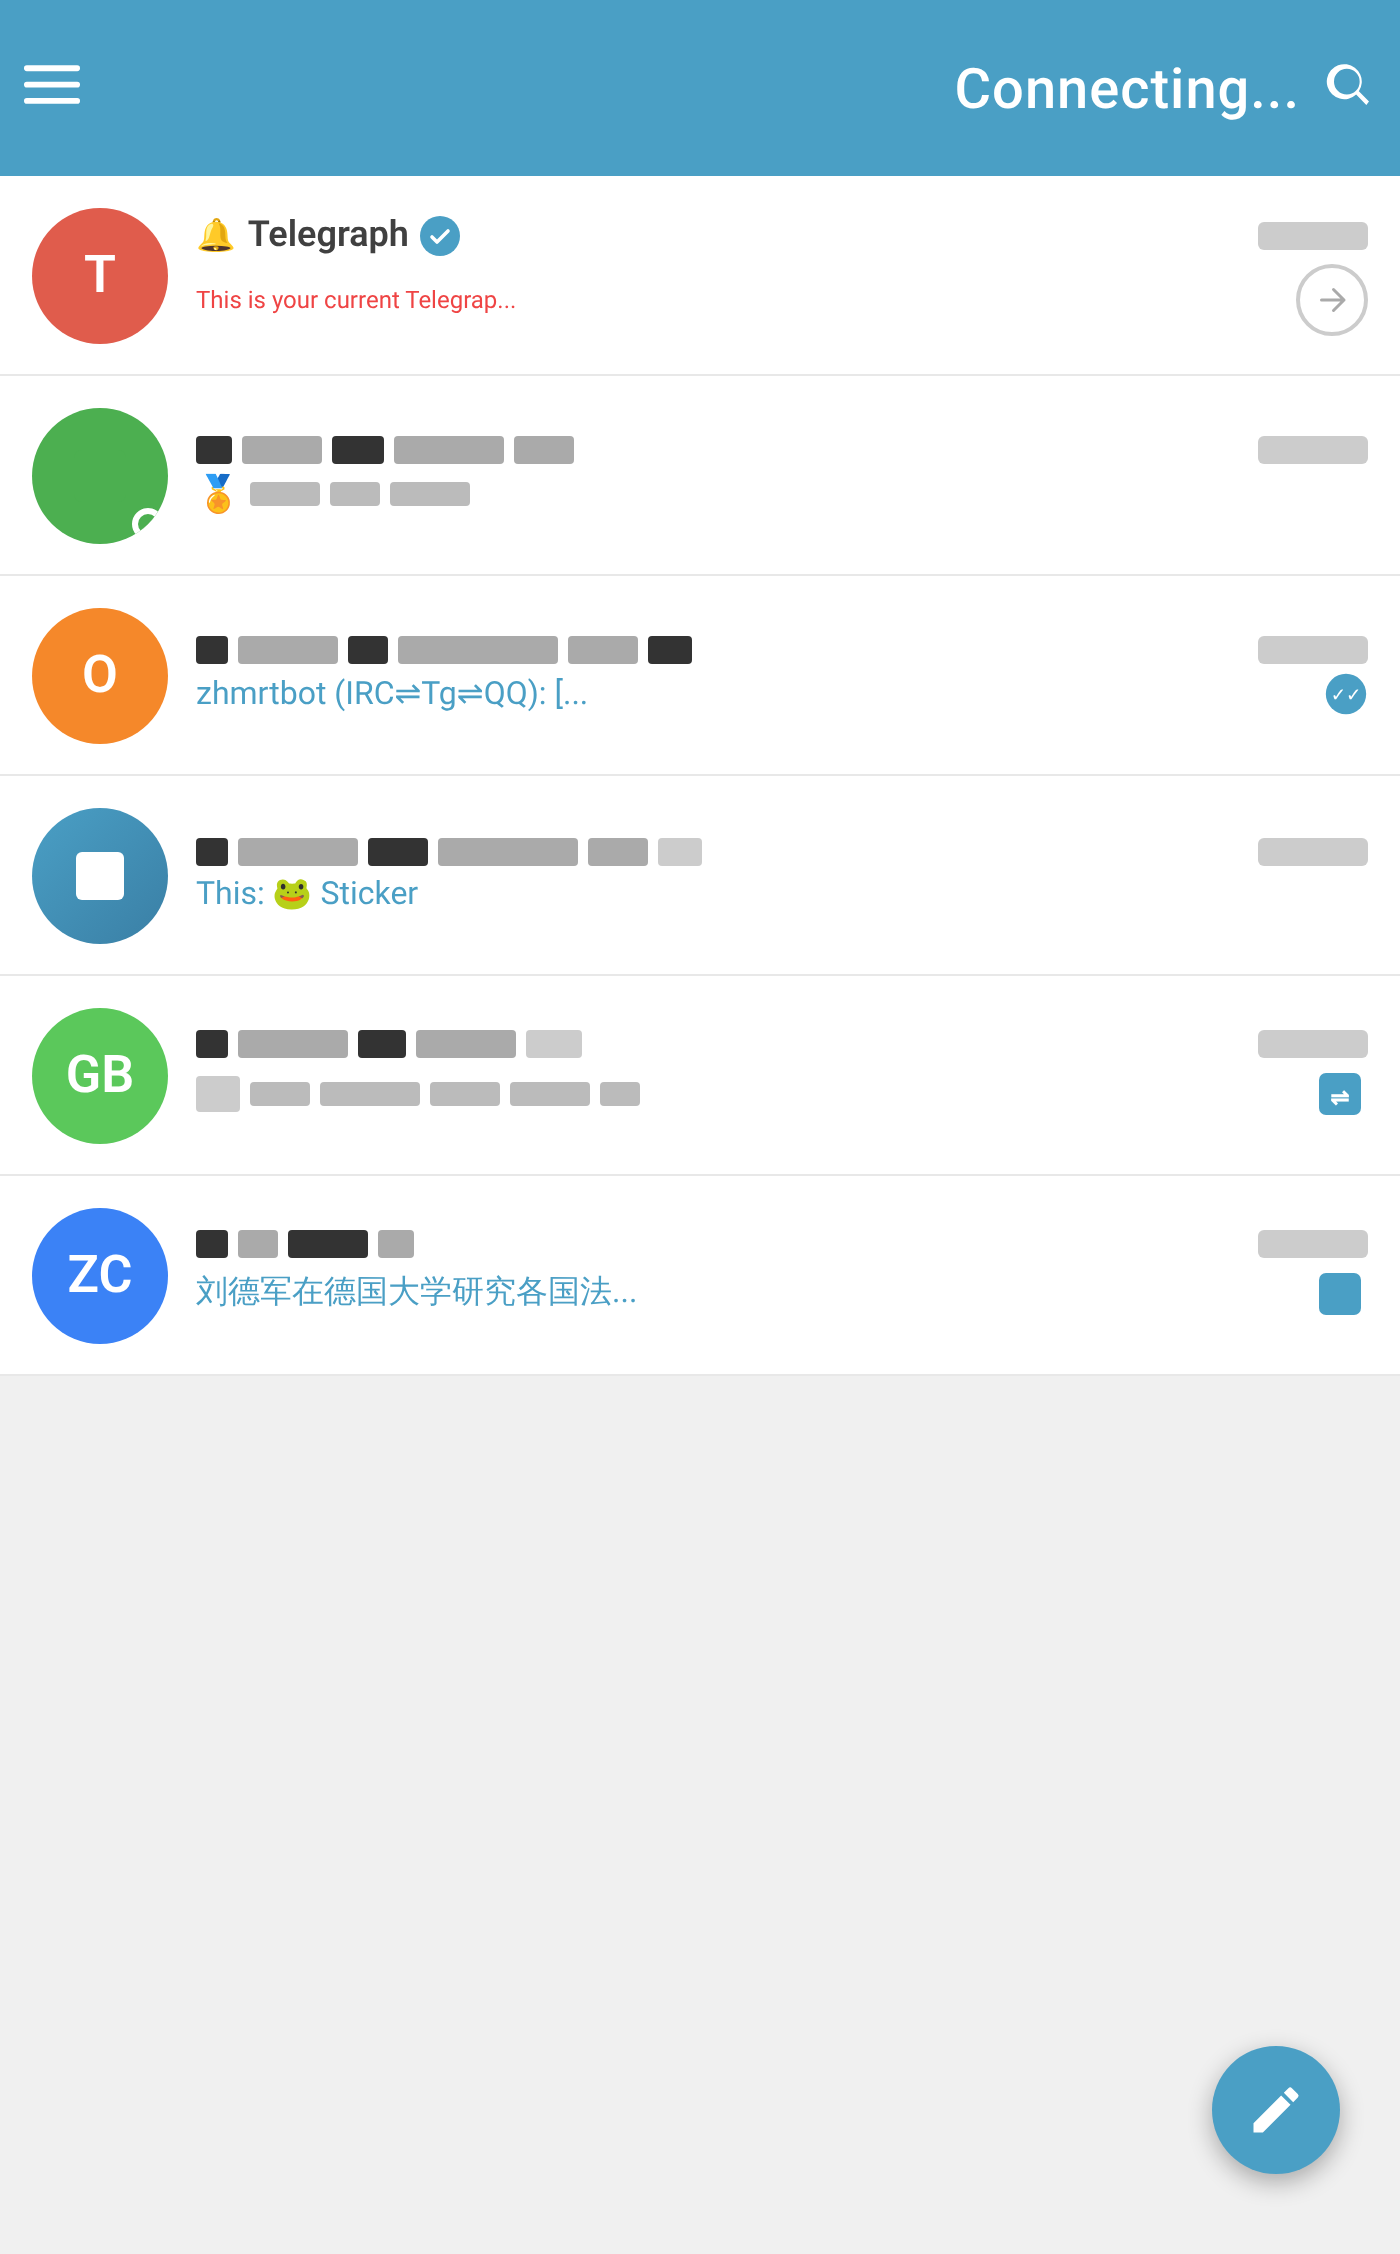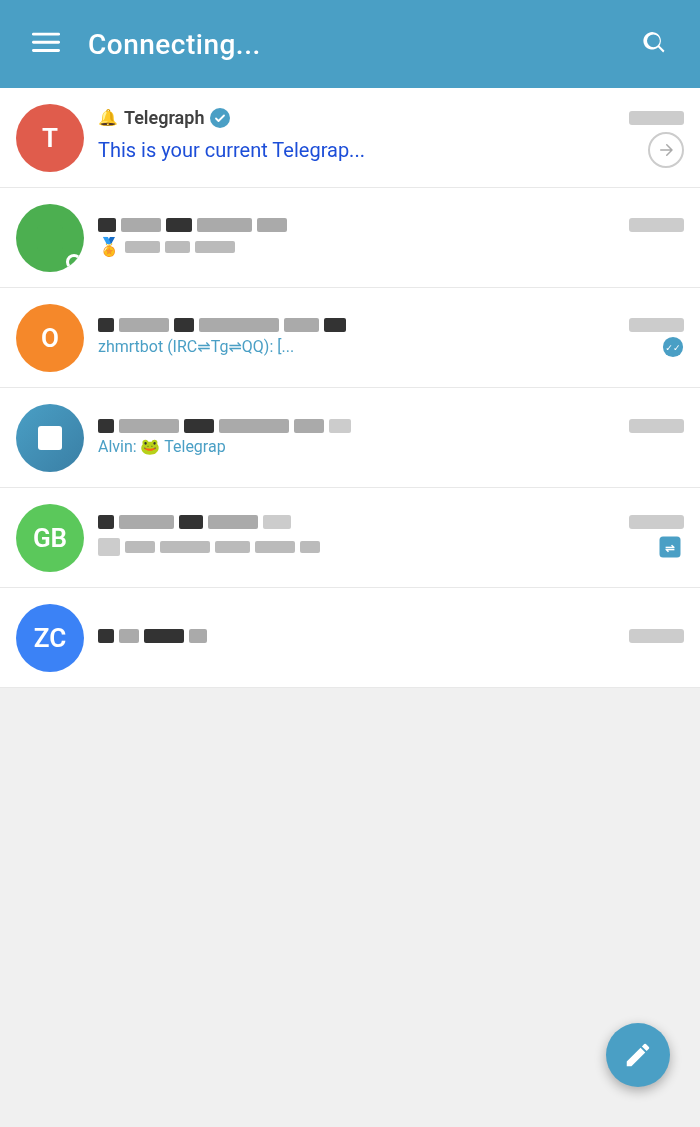--- a/index.html
+++ b/index.html
@@ -11,22 +11,23 @@
       position: relative;
       overflow-x: hidden;
     }
 
     
     .top-bar {
       background: #4a9fc5;
       height: 88px;
       display: flex;
       align-items: center;
-      padding: 0 28px;
-      gap: 24px;
+      padding: 0 8px;
+      gap: 6px;
+      text-align: right;
     }
     .top-bar-title {
       flex: 1;
       color: #fff;
       font-size: 28px;
       font-weight: 500;
       letter-spacing: 0.5px;
     }
     .hamburger-icon svg, .search-icon svg {
       fill: #fff;
@@ -117,22 +118,22 @@
       flex-shrink: 0;
       color: #4a9fc5;
     }
 
     .chat-bottom-row {
       display: flex;
       align-items: center;
       justify-content: space-between;
     }
     .chat-preview {
-      font-size: 20px;
-      color: #1d4ed8;
+      font-size: 12px;
+      color: #ef4444;
       white-space: nowrap;
       overflow: hidden;
       text-overflow: ellipsis;
       flex: 1;
       min-width: 0;
     }
     .chat-preview-colored {
       font-size: 16px;
       color: #4a9fc5;
       white-space: nowrap;
@@ -326,21 +327,21 @@
           <span class="tb" style="width:16px;"></span>
           <span class="tb tb-gray" style="width:60px;"></span>
           <span class="tb" style="width:30px;"></span>
           <span class="tb tb-gray" style="width:70px;"></span>
           <span class="tb tb-gray" style="width:30px;"></span>
           <span class="tb tb-light" style="width:22px;"></span>
         </div>
         <div class="time-blurred-box"></div>
       </div>
       <div class="chat-bottom-row">
-        <span class="chat-preview-colored">Alvin: 🐸 Telegrap</span>
+        <span class="chat-preview-colored">This: 🐸 Sticker</span>
       </div>
     </div>
   </div>
 
   <div class="chat-item">
     <div class="avatar avatar-green2">
       <span class="avatar-letter">GB</span>
     </div>
     <div class="chat-content">
       <div class="chat-top-row">
@@ -379,20 +380,28 @@
     <div class="chat-content">
       <div class="chat-top-row">
         <div class="top-blurred">
           <span class="tb" style="width:16px;"></span>
           <span class="tb tb-gray" style="width:20px;"></span>
           <span class="tb" style="width:40px;"></span>
           <span class="tb tb-gray" style="width:18px;"></span>
         </div>
         <div class="time-blurred-box"></div>
       </div>
+      <div class="chat-bottom-row">
+        <span class="chat-preview-colored">刘德军在德国大学研究各国法...</span>
+        <div class="chat-meta">
+          <svg width="28" height="28" viewBox="0 0 32 32">
+            <rect x="4" y="4" width="24" height="24" rx="4" fill="#4a9fc5"></rect>
+          </svg>
+        </div>
+      </div>
     </div>
   </div>
 
 
 </div>
 
 <div class="fab">
   <svg viewBox="0 0 24 24">
     <path d="M3 17.25V21h3.75L17.81 9.94l-3.75-3.75L3 17.25zM20.71 7.04a1 1 0 0 0 0-1.41l-2.34-2.34a1 1 0 0 0-1.41 0l-1.83 1.83 3.75 3.75 1.83-1.83z"></path>
   </svg>

